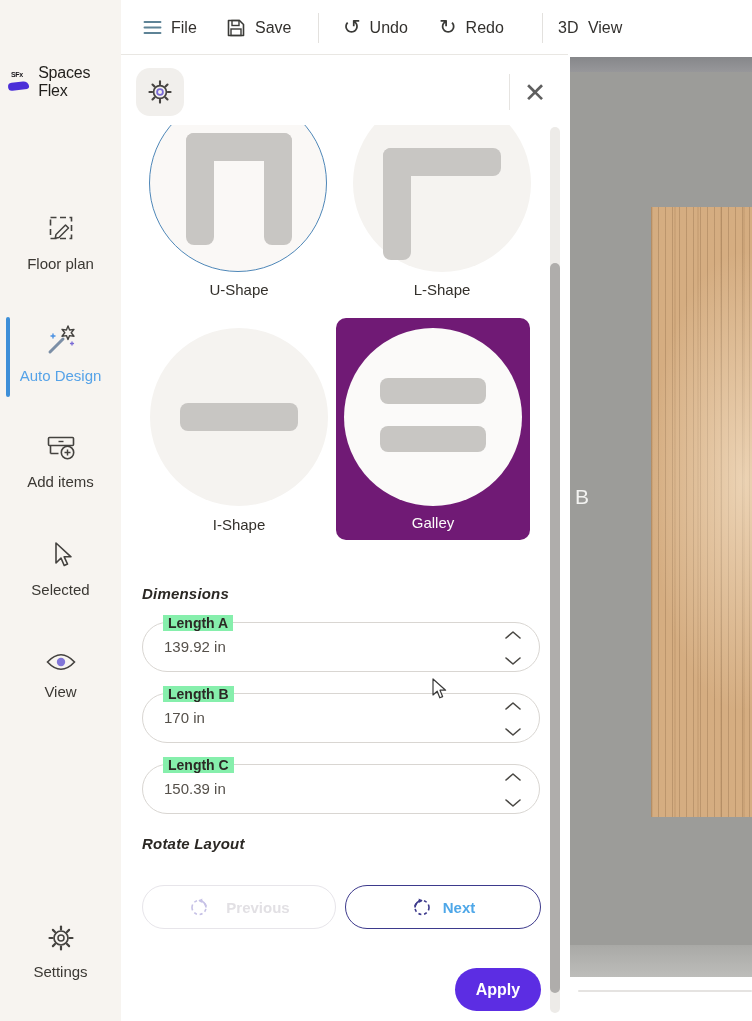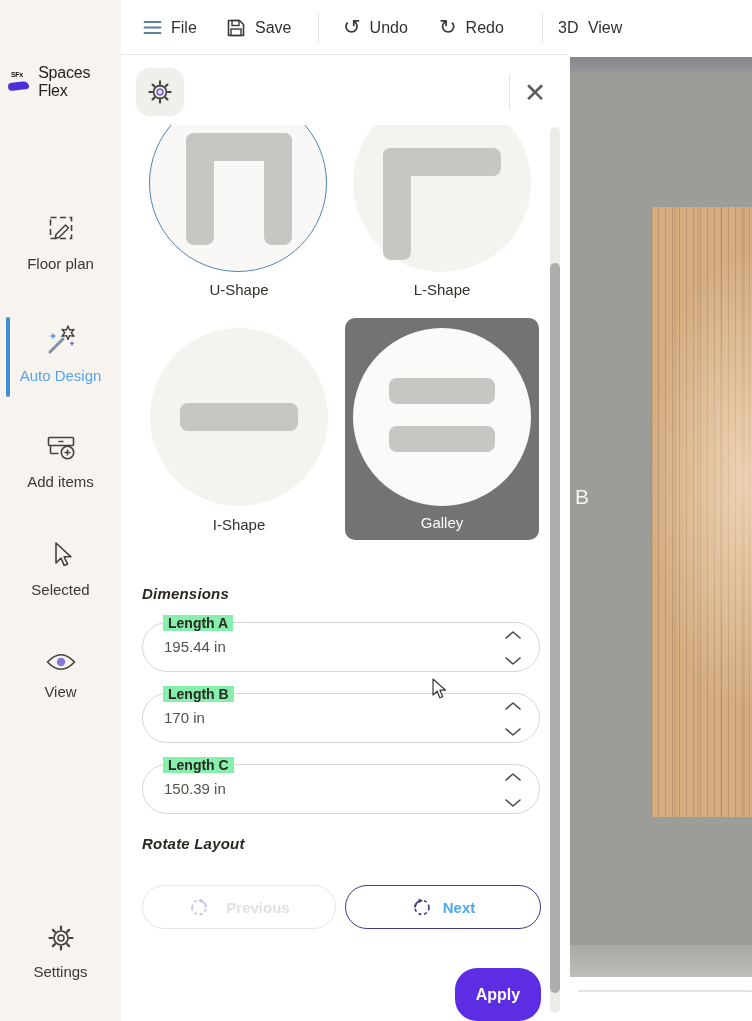--- a/index.html
+++ b/index.html
@@ -30,34 +30,34 @@
   .panel { position:absolute; left:121px; top:55px; width:447px; height:966px; background:#fff; }
   .gear-btn { position:absolute; left:15px; top:13px; width:48px; height:48px; border-radius:14px; background:#F1EFEC; display:flex; align-items:center; justify-content:center; }
   .panel-div { position:absolute; left:388px; top:19px; width:1px; height:36px; background:#E6E4E1; }
   .close-btn { position:absolute; left:398px; top:21px; width:32px; height:32px; display:flex; align-items:center; justify-content:center; font-size:27px; font-weight:300; color:#5f5f5f; font-family:"DejaVu Sans", sans-serif; }
   .viewport { position:absolute; left:0; top:70px; width:447px; height:896px; overflow:hidden; }
   
   .shape-circle { position:absolute; width:178px; height:178px; border-radius:50%; background:#F5F3F0; }
   .shape-circle.sel { background:#FAF8F6; border:1.5px solid #4E87B8; }
   .bar { position:absolute; background:#C8C6C3; border-radius:8px; }
   .shape-label { position:absolute; width:178px; text-align:center; font-size:15px; color:#33302b; }
-  .galley-card { position:absolute; left:224px; top:193px; width:194px; height:222px; border-radius:10px; background:#737373; }
+  .galley-card { position:absolute; left:215px; top:193px; width:194px; height:222px; border-radius:10px; background:#701a75; }
   .galley-circle { position:absolute; left:8px; top:10px; width:178px; height:178px; border-radius:50%; background:#FBFAF9; }
   .galley-label { position:absolute; left:0; bottom:9px; width:194px; text-align:center; font-size:15px; color:#FBFBF9; }
   
   .sect-head { position:absolute; left:21px; font-size:15px; font-weight:bold; font-style:italic; color:#2b2824; letter-spacing:0.2px; }
   .field { position:absolute; left:21px; width:398px; height:50px; border:1px solid #D9D6D2; border-radius:25px; background:#fff; }
   .field .flabel { position:absolute; left:20px; top:-8px; background:#86efac; padding:0 5px; font-size:14px; font-weight:bold; color:#2b2824; }
   .field .fvalue { position:absolute; left:21px; top:0; line-height:48px; font-size:15px; color:#55504a; }
   .stepper { position:absolute; right:16px; top:7px; width:20px; height:36px; display:flex; flex-direction:column; justify-content:space-between; align-items:center; }
   
   .pill-btn { position:absolute; height:44px; border-radius:22px; background:#fff; display:flex; align-items:center; justify-content:center; gap:10px; font-size:15px; font-weight:bold; }
   .btn-prev { left:21px; top:760px; width:194px; border:1px solid #E7E5EA; color:#E2E0E4;gap:16px; }
   .btn-next { left:224px; top:760px; width:196px; border:1.5px solid #3D3A8C; color:#4EA7E8; }
-  .apply-btn { position:absolute; left:334px; top:843px; width:86px; height:53px; border-radius:22px; background:#5C2DE3; color:#fff; font-size:16px; font-weight:bold; display:flex; align-items:center; justify-content:center; }
+  .apply-btn { position:absolute; left:334px; top:843px; width:86px; height:43px; border-radius:22px; background:#5C2DE3; color:#fff; font-size:16px; font-weight:bold; display:flex; align-items:center; justify-content:center; }
   .mouse-cursor { position:absolute; left:309px; top:553px; }
   
   .scroll-track { position:absolute; left:550px; top:127px; width:10px; height:886px; background:#EDEBE8; border-radius:5px; }
   .scroll-thumb { position:absolute; left:550px; top:263px; width:10px; height:730px; background:#AFADAB; border-radius:5px; }
   
   .canvas3d { position:absolute; left:570px; top:57px; width:182px; height:920px; background:#9C9C99; overflow:hidden; }
   .canvas-top-band { position:absolute; left:0; top:0; width:182px; height:15px; background:linear-gradient(#86878A,#97979A); }
   .canvas-floor-band { position:absolute; left:0; top:888px; width:182px; height:32px; background:linear-gradient(#A9A9A6,#BDBDBA); }
   .wood-panel { position:absolute; left:81px; top:150px; width:101px; height:610px;
     background-color:#D5AD81;
@@ -254,21 +254,21 @@
         <div class="bar" style="left:36px; top:50px; width:106px; height:26px;"></div>
         <div class="bar" style="left:36px; top:98px; width:106px; height:26px;"></div>
       </div>
       <div class="galley-label">Galley</div>
     </div>
 
     <div class="sect-head" style="top:460px;">Dimensions</div>
 
     <div class="field" style="top:497px;">
       <span class="flabel">Length A</span>
-      <span class="fvalue">195.44 in</span>
+      <span class="fvalue">139.92 in</span>
       <span class="stepper">
         <svg width="18" height="10" viewBox="0 0 18 10">
             <path d="M2 8 L9 2 L16 8" stroke="#4a4844" stroke-width="1.6" fill="none" stroke-linecap="round" stroke-linejoin="round"></path>
           </svg>
         <svg width="18" height="10" viewBox="0 0 18 10">
             <path d="M2 2 L9 8 L16 2" stroke="#4a4844" stroke-width="1.6" fill="none" stroke-linecap="round" stroke-linejoin="round"></path>
           </svg>
       </span>
     </div>
 

